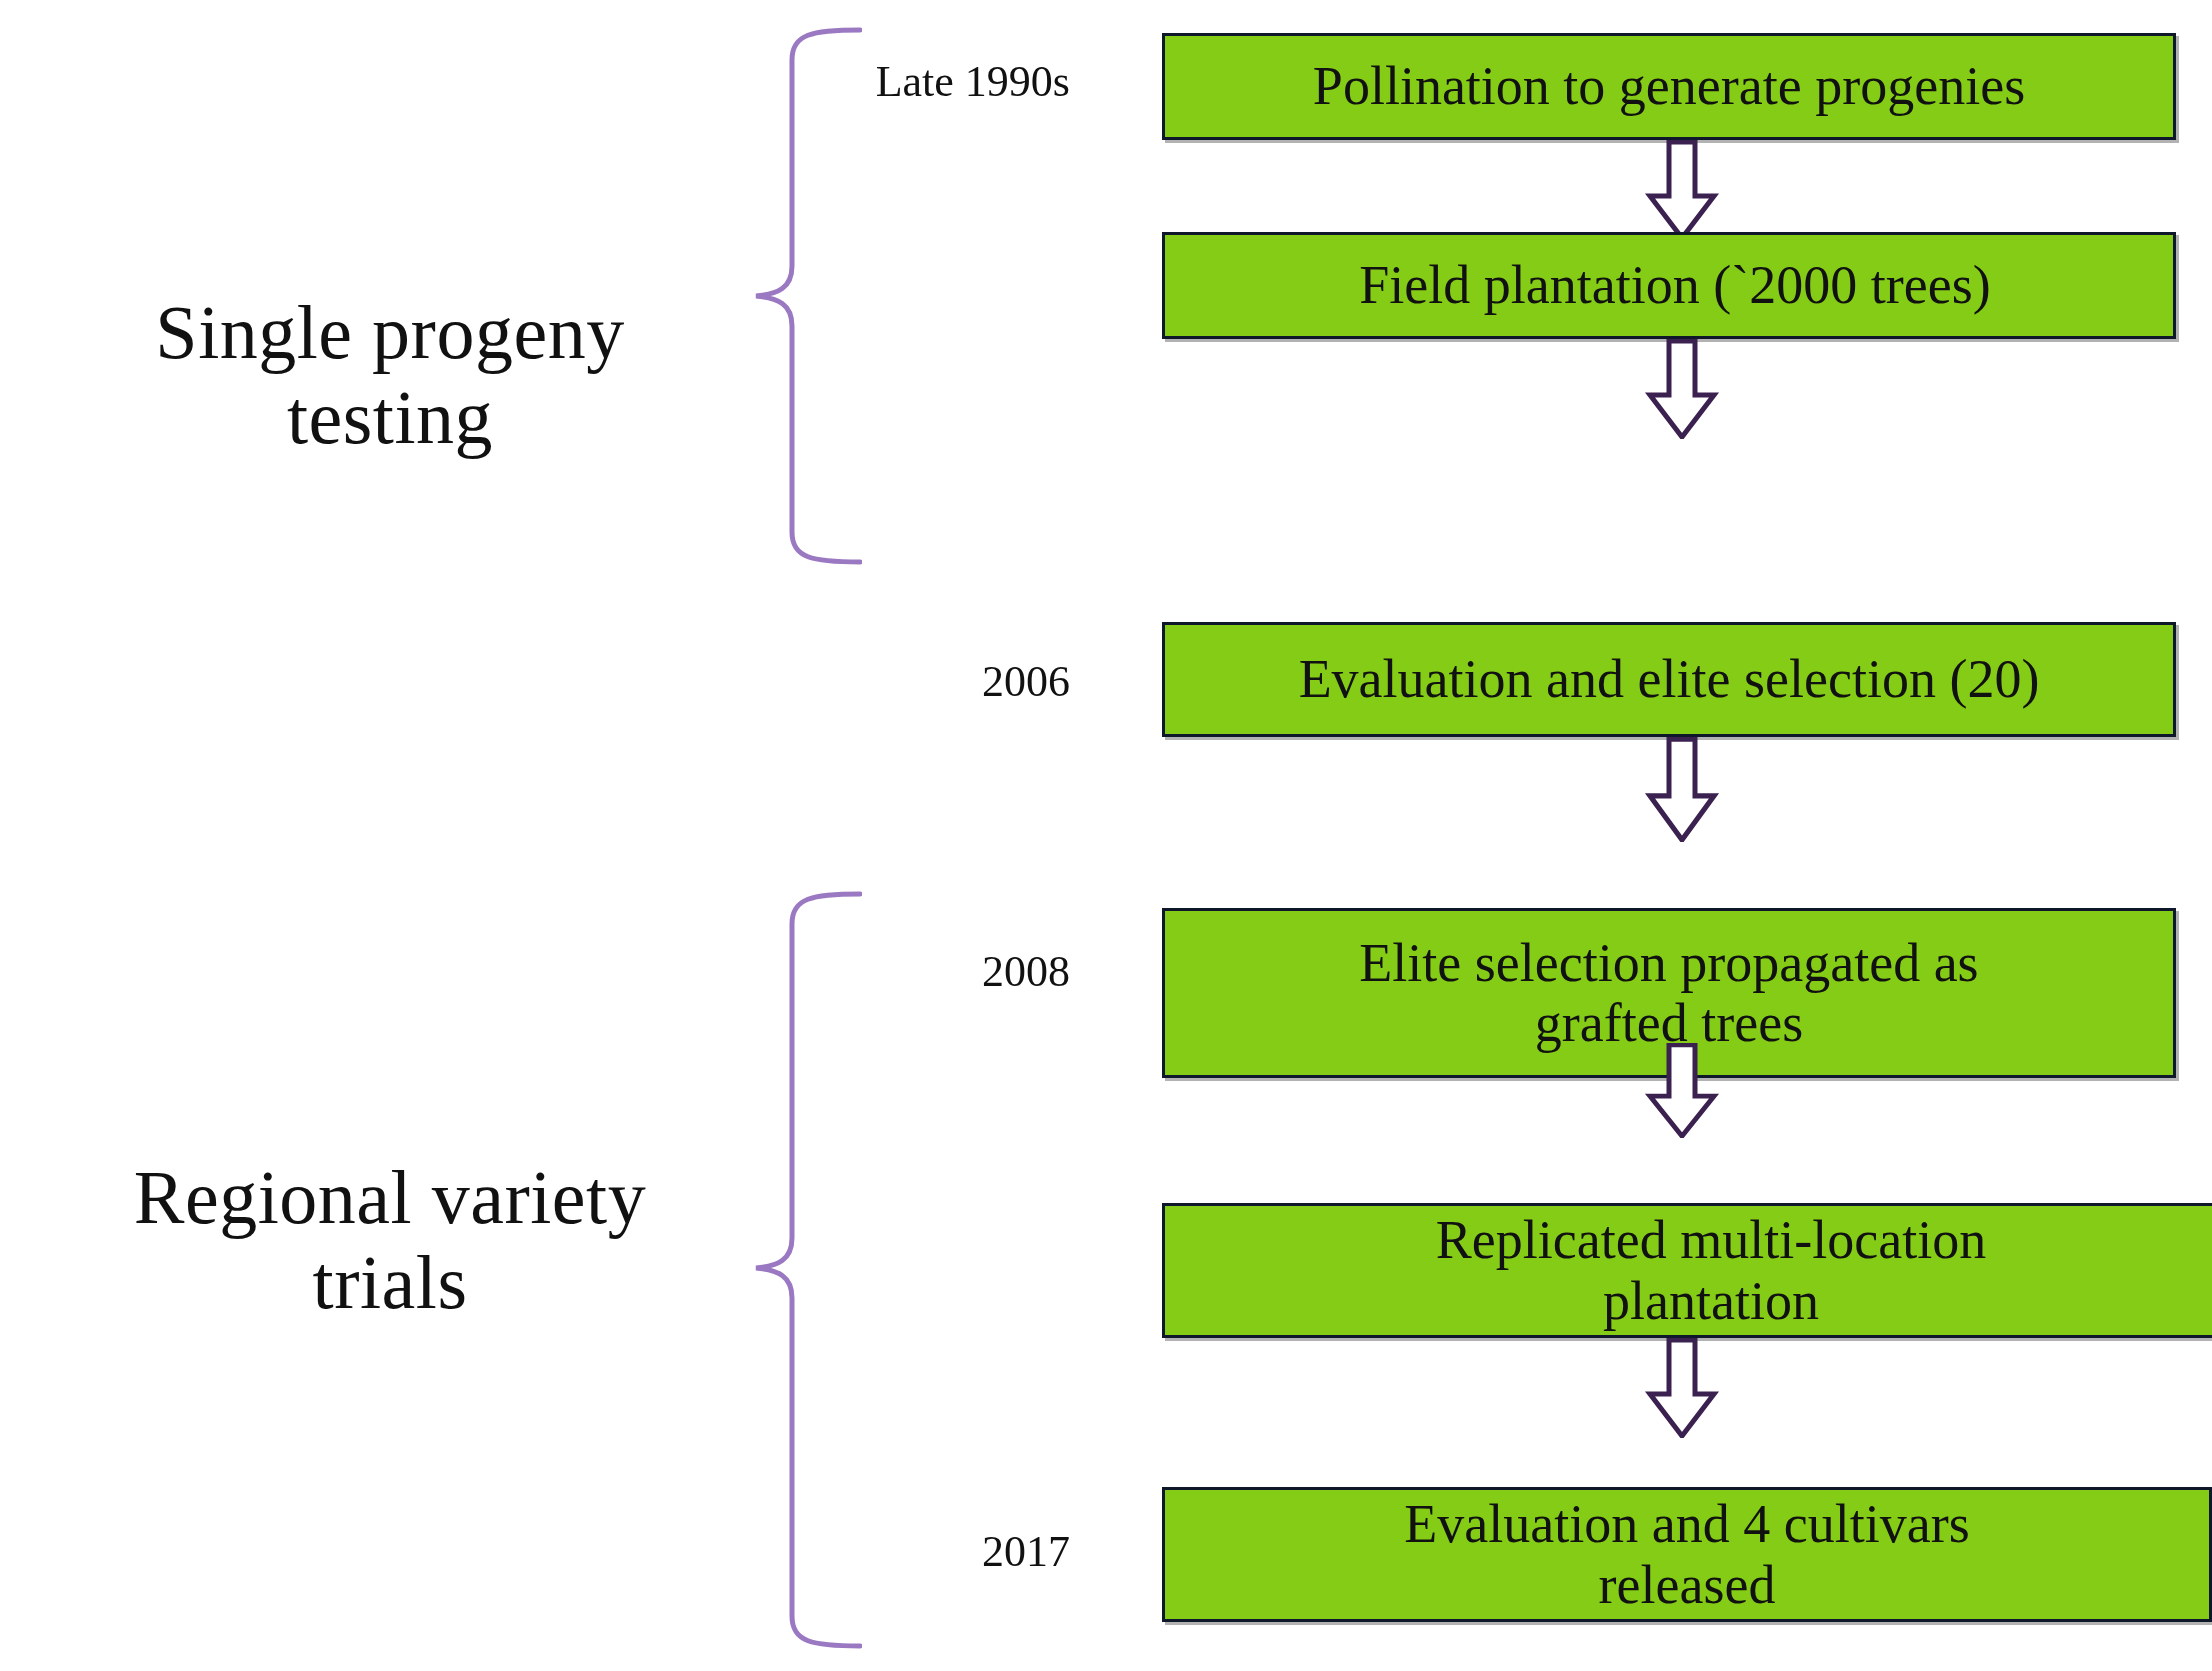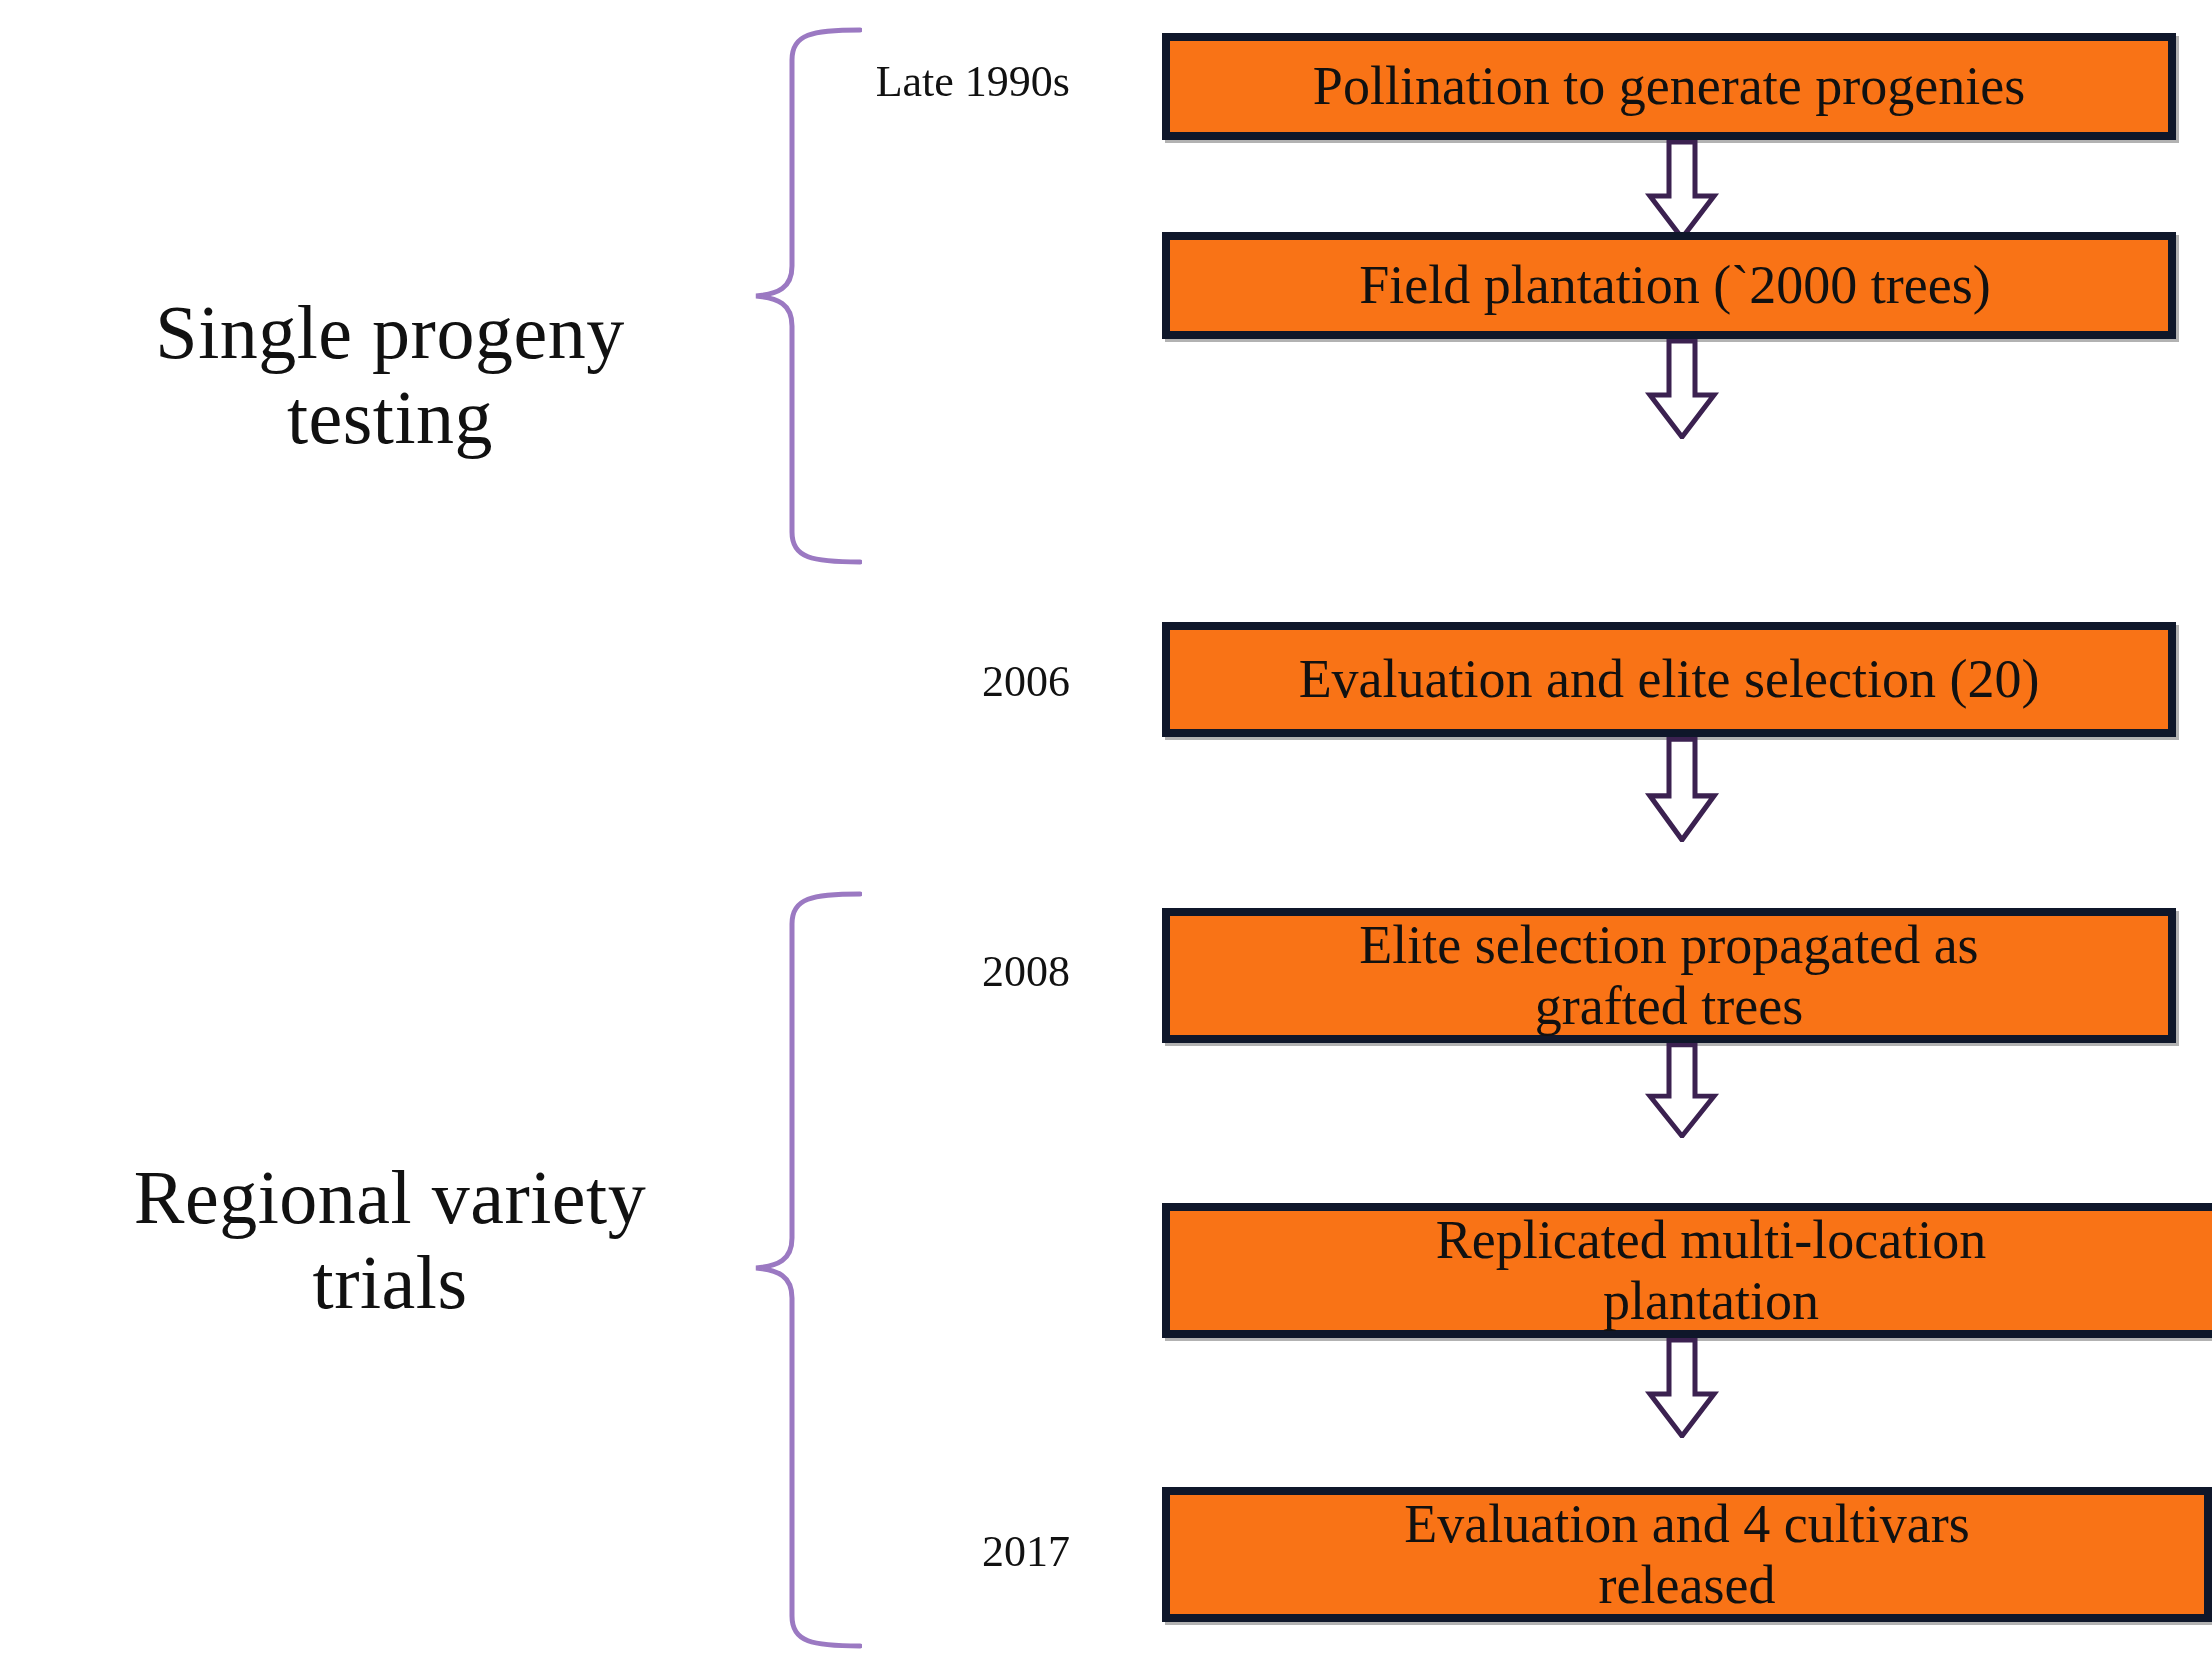--- a/index.html
+++ b/index.html
@@ -47,22 +47,22 @@
     font-size: 44px;
     line-height: 1;
     color: #111111;
     white-space: nowrap;
   }
 
   
   .proc-box {
     position: absolute;
     box-sizing: border-box;
-    background: #f97316;
-    border: 8px solid #0f172a;
+    background: #84cc16;
+    border: 3px solid #0f172a;
     display: flex;
     align-items: center;
     justify-content: center;
     text-align: center;
     font-size: 54px;
     line-height: 1.12;
     color: #111111;
     padding: 4px 18px;
     white-space: pre-line;
     box-shadow: 3px 3px 0 rgba(0,0,0,0.30);
@@ -120,21 +120,21 @@
     <path d="M 108 4
              C 60 4, 40 8, 40 34
              L 40 348
              C 40 370, 26 376, 4 378
              C 26 380, 40 386, 40 408
              L 40 726
              C 40 752, 60 756, 108 756" fill="none" stroke="#9b79c2" stroke-width="5" stroke-linecap="round"></path>
   </svg>
 
   <div class="year-label" style="left:740px; top:950px; width:330px;">2008</div>
-  <div class="proc-box" style="left:1162px; top:908px; width:1014px; height:135px;">Elite selection propagated as
+  <div class="proc-box" style="left:1162px; top:908px; width:1014px; height:170px;">Elite selection propagated as
 grafted trees</div>
 
   <svg class="arrow" style="left:1632px; top:1043px; width:100px; height:95px;" viewBox="0 0 100 100" preserveAspectRatio="none">
     <path d="M 37 2 L 63 2 L 63 56 L 82 56 L 50 98 L 18 56 L 37 56 Z" fill="#ffffff" stroke="#3b2150" stroke-width="5" stroke-linejoin="miter"></path>
   </svg>
 
   <div class="year-label" style="left:740px; top:1245px; width:330px;"></div>
   <div class="proc-box" style="left:1162px; top:1203px; width:1098px; height:135px;">Replicated multi-location
 plantation</div>
 

